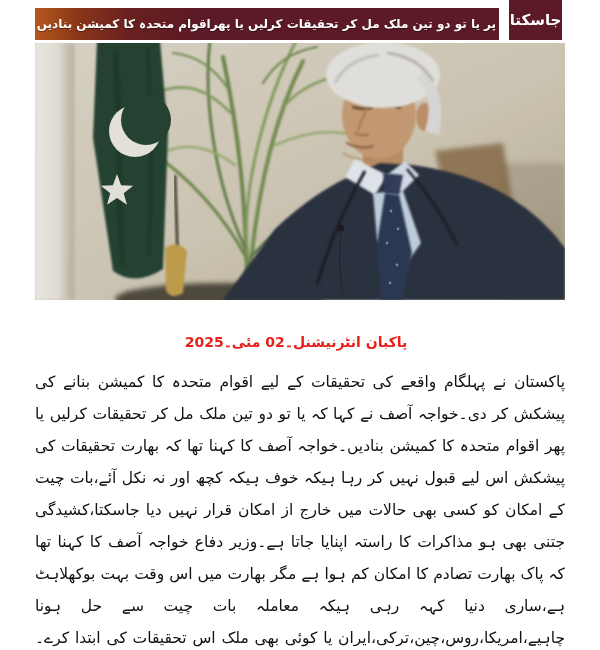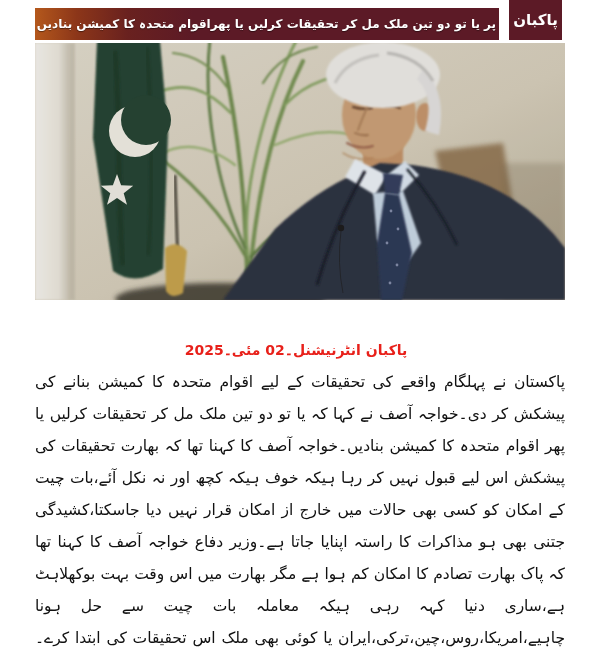--- a/index.html
+++ b/index.html
@@ -20,39 +20,39 @@
     font-size:12px;font-weight:bold;white-space:nowrap;overflow:hidden;
     text-shadow:0 1px 1px rgba(0,0,0,.45);
   }
   
   .photo{
     position:absolute;top:43px;left:35px;width:530px;height:257px;overflow:hidden;
     background:#d5cfbf;
   }
   
   .dateline{
-    position:absolute;top:338px;left:0;width:592px;height:24px;
+    position:absolute;top:330px;left:0;width:592px;height:24px;
     display:flex;align-items:center;justify-content:center;
     color:#e8201a;font-size:14px;font-weight:bold;
   }
   
   .article{
     position:absolute;top:366px;left:35px;width:530px;height:266px;
     direction:rtl;text-align:justify;text-align-last:center;
     font-size:15.5px;line-height:32px;color:#111;
   }
 </style>
 </head>
 <body>
 
 <div class="headline-bar">
   <span>پہلگام واقعہ پر یا تو دو تین ملک مل کر تحقیقات کرلیں یا پھراقوام متحدہ کا کمیشن بنادیں۔خواجہ آصف</span>
 </div>
 <div class="logo-box">
-  <span>پاکبان</span>
+  <span>جاسکتا</span>
 </div>
 
 <div class="photo">
   <svg width="530" height="257" viewBox="0 0 530 257" aria-hidden="true">
     <defs>
       <linearGradient id="wall" x1="0" y1="0" x2="1" y2="1">
         <stop offset="0" stop-color="#ddd8ca"></stop>
         <stop offset="0.55" stop-color="#d2cbb8"></stop>
         <stop offset="1" stop-color="#b6ad96"></stop>
       </linearGradient>

